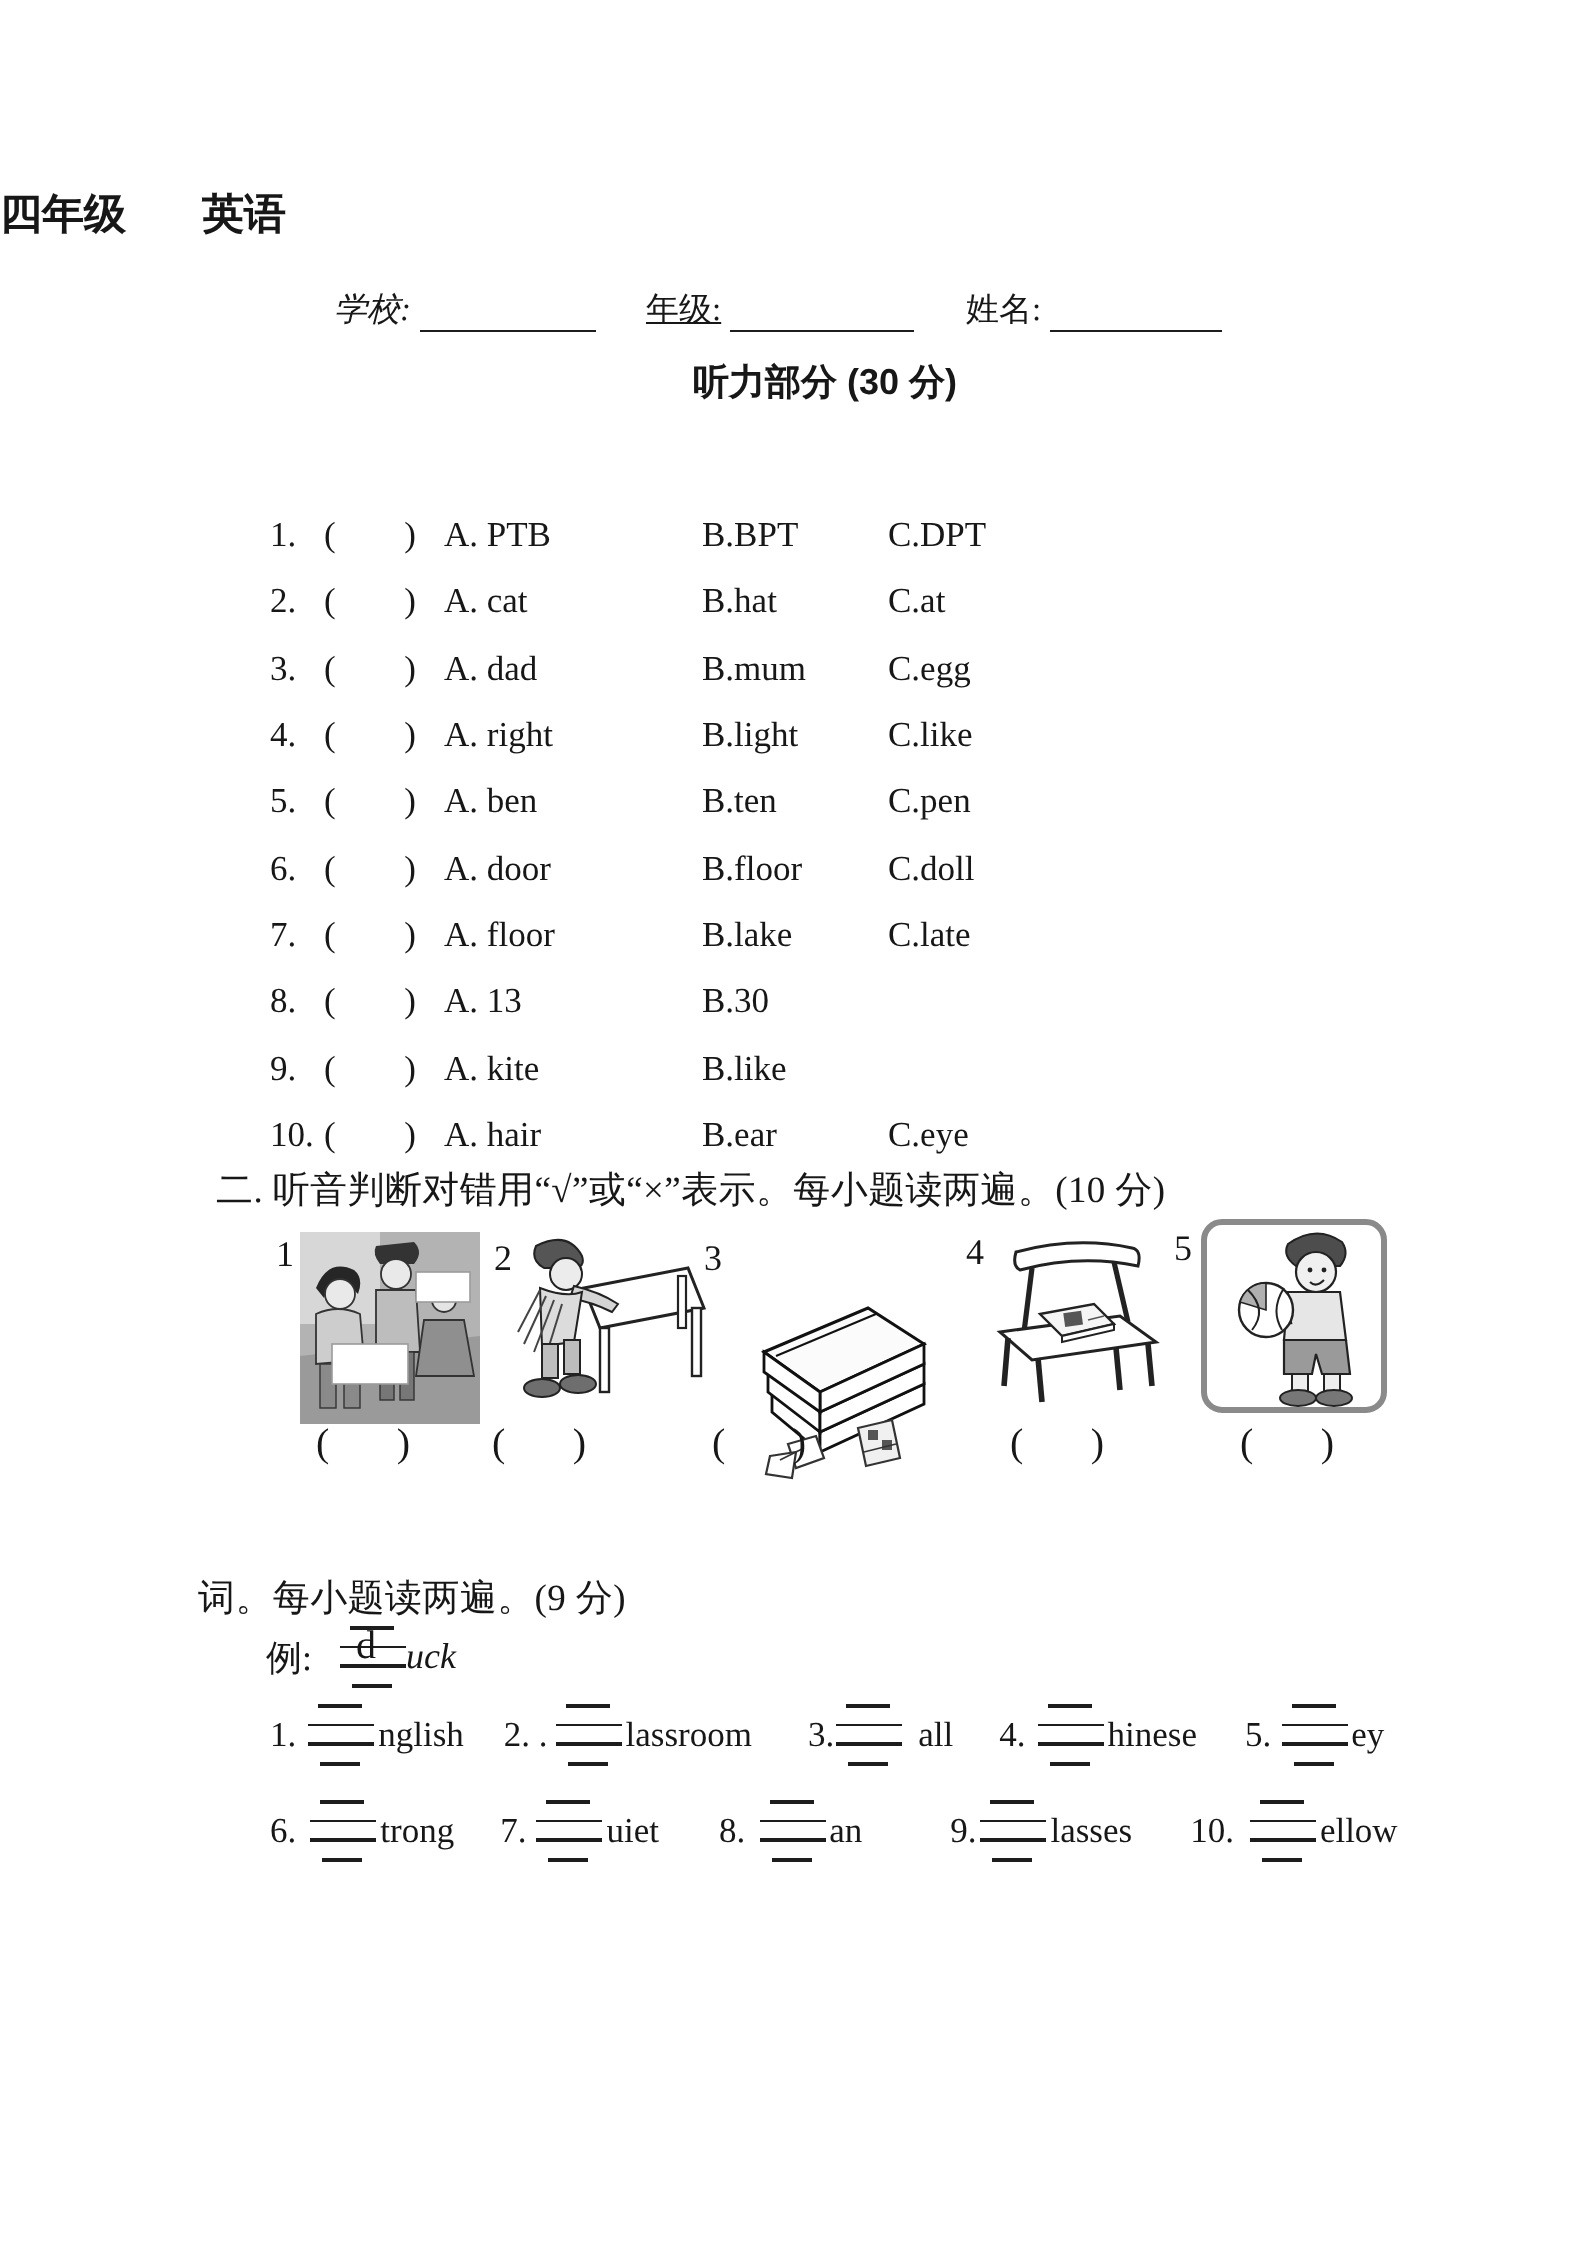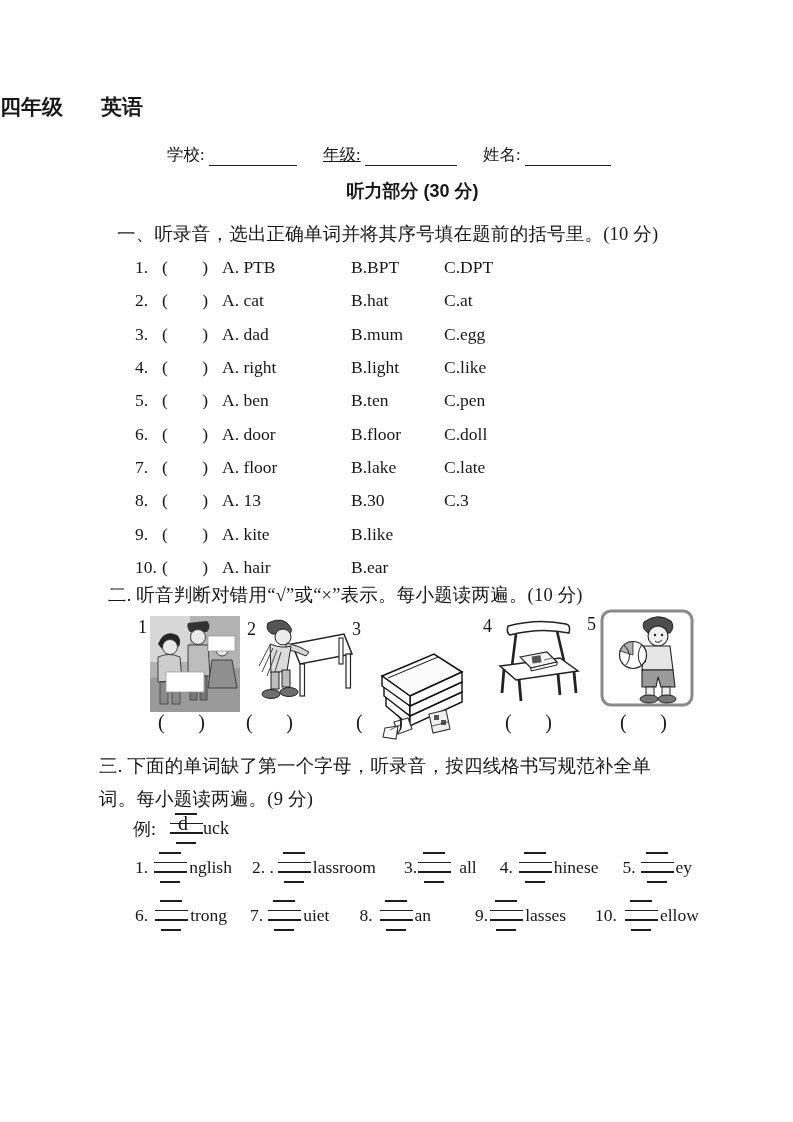--- a/index.html
+++ b/index.html
@@ -42,36 +42,35 @@
 </style>
 </head>
 <body>
 
 <div class="page">
 
   <div class="abs exam-title">
     <span>四年级</span><span class="subject">英语</span>
   </div>
 
-  <div class="abs info-field" style="left:167px;">
+  <div class="abs info-field" style="left:167px;font-style:italic;">
     <span>学校:</span>
     <span class="blank" style="width:88px;"></span>
   </div>
   <div class="abs info-field" style="left:323px;text-decoration:underline;">
     <span>年级:</span>
     <span class="blank" style="width:92px;"></span>
   </div>
   <div class="abs info-field" style="left:483px;">
     <span>姓名:</span>
     <span class="blank" style="width:86px;"></span>
   </div>
 
   <div class="abs listen-head">听力部分 (30 分)</div>
 
-  <div class="abs sec-head" style="top:221px;left:117px;">一、听录音，选出正确单词并将其序号填在题前的括号里。(10 分)</div>
 
   <div class="abs s1-list">
     <div class="s1-row">
       <span>1.</span>
       <span class="br">
           <i>(</i>
           <i>)</i>
         </span>
       <span>A. PTB</span>
       <span>B.BPT</span>
@@ -138,39 +137,39 @@
       <span>C.late</span>
     </div>
     <div class="s1-row">
       <span>8.</span>
       <span class="br">
           <i>(</i>
           <i>)</i>
         </span>
       <span>A. 13</span>
       <span>B.30</span>
-      <span>C.3</span>
     </div>
     <div class="s1-row">
       <span>9.</span>
       <span class="br">
           <i>(</i>
           <i>)</i>
         </span>
       <span>A. kite</span>
       <span>B.like</span>
     </div>
     <div class="s1-row">
       <span>10.</span>
       <span class="br">
           <i>(</i>
           <i>)</i>
         </span>
       <span>A. hair</span>
       <span>B.ear</span>
+      <span>C.eye</span>
     </div>
   </div>
 
   <div class="abs sec-head" style="top:582px;left:108px;">二. 听音判断对错用“√”或“×”表示。每小题读两遍。(10 分)</div>
 
   <span class="abs pic-num" style="top:617px;left:138px;">1</span>
   <span class="abs pic-num" style="top:619px;left:247px;">2</span>
   <span class="abs pic-num" style="top:619px;left:352px;">3</span>
   <span class="abs pic-num" style="top:616px;left:483px;">4</span>
   <span class="abs pic-num" style="top:614px;left:587px;">5</span>
@@ -293,33 +292,32 @@
     </div>
   <div class="abs s2-br" style="left:505px;">
       <i>(</i>
       <i>)</i>
     </div>
   <div class="abs s2-br" style="left:620px;">
       <i>(</i>
       <i>)</i>
     </div>
 
-  <div class="abs sec-head" style="top:753px;left:99px;">三. 下面的单词缺了第一个字母，听录音，按四线格书写规范补全单</div>
   <div class="abs sec-head" style="top:786px;left:99px;">词。每小题读两遍。(9 分)</div>
 
   <div class="abs word-row" style="top:813px;left:133px;">
     <span style="font-size:18px;">例:</span>
     <span class="fourline" style="margin-left:14px;">
       <i></i>
         <i></i>
         <i></i>
         <i></i>
       <span class="ex-letter">d</span>
     </span>
-    <span class="rest" style="font-size:18px;">uck</span>
+    <span class="rest" style="font-size:18px;font-style:italic;">uck</span>
   </div>
 
   <div class="abs word-row" style="top:852px;left:135px;">
     <div class="word-item">
       <span>1.</span>
       <span class="fourline" style="margin-left:6px;">
           <i></i>
           <i></i>
           <i></i>
           <i></i>

